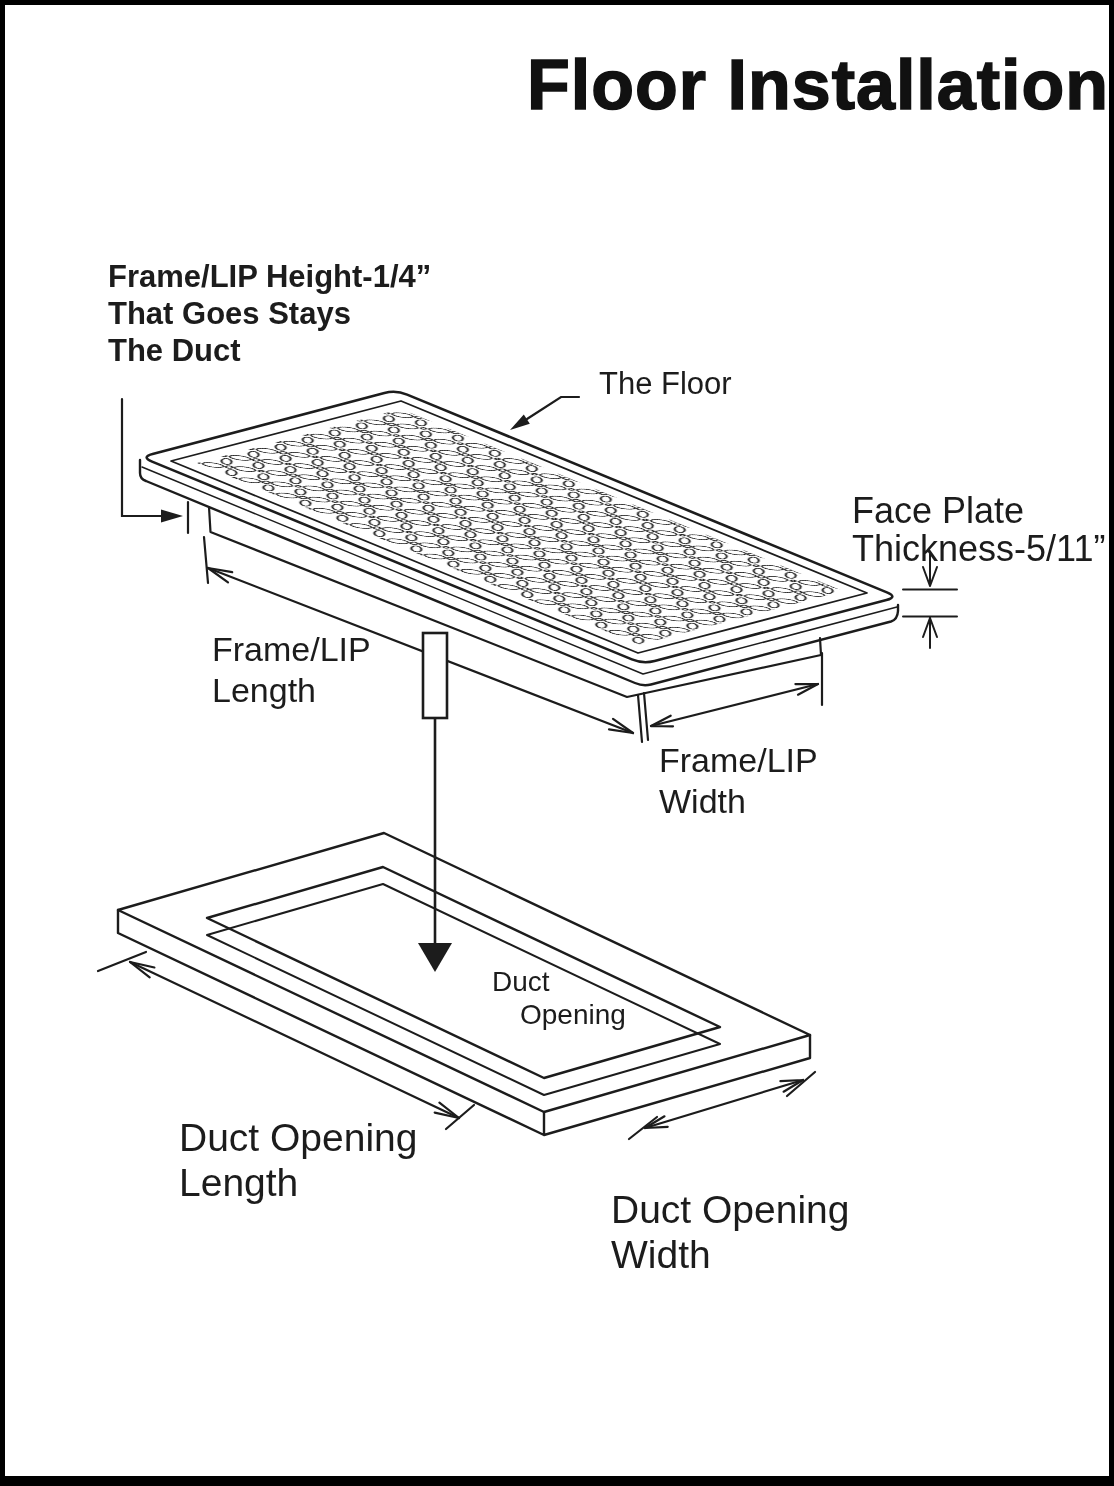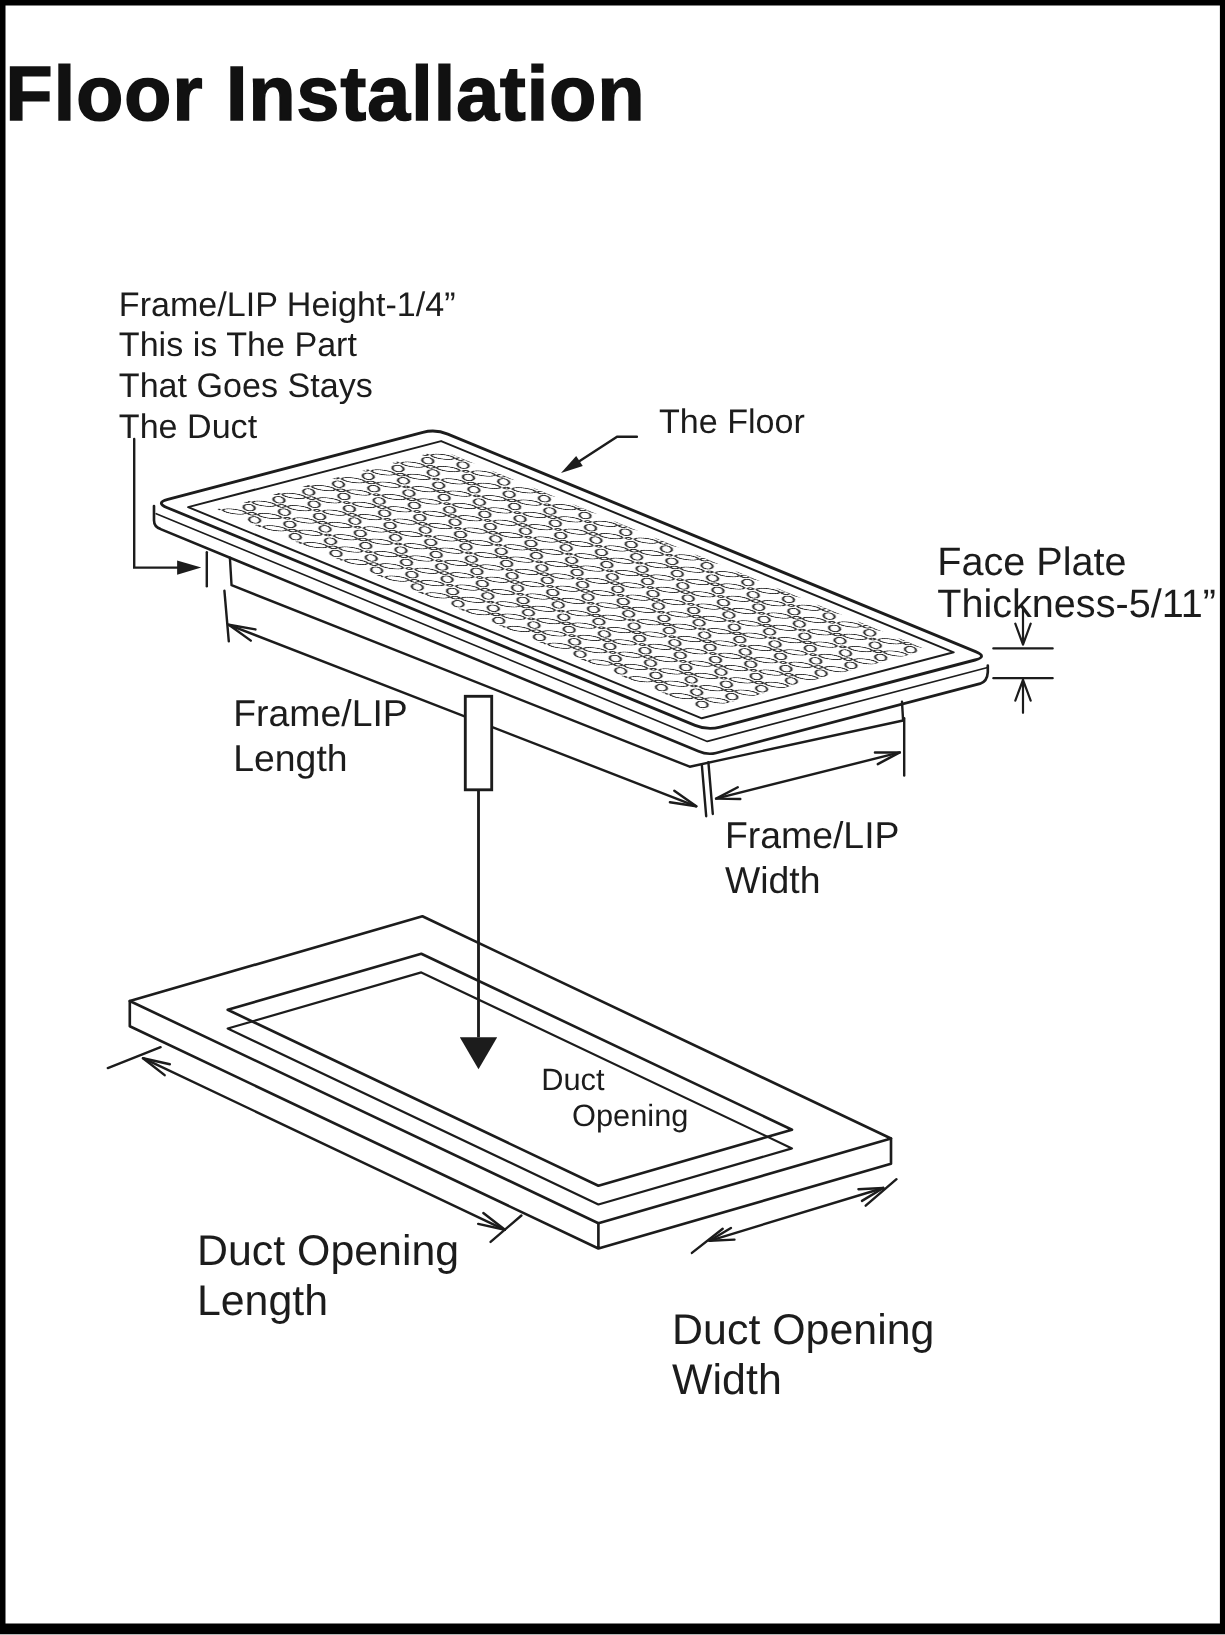--- a/index.html
+++ b/index.html
@@ -9,28 +9,28 @@
     background:#fff;
     border:5px solid #000;
     border-bottom-width:10px;
     box-sizing:border-box;
     overflow:hidden;
     font-family:"Liberation Sans", sans-serif;
   }
   svg.draw{position:absolute;left:0;top:0;width:1114px;height:1486px;}
   .title{
     position:absolute;left:0;top:40px;width:100%;
-    text-align:left;
+    text-align:right;
     font-size:70px;font-weight:700;letter-spacing:1px;
     color:#111;
     -webkit-text-stroke:1.5px #111;
   }
   .lbl{position:absolute;color:#1c1c1c;}
   .lbl div{white-space:nowrap;}
-  .lbl-height{left:103px;top:253px;font-size:31px;line-height:37px;}
+  .lbl-height{left:103px;top:253px;font-size:31px;line-height:37px;font-weight:bold;}
   .lbl-faceplate{left:594px;top:359px;font-size:31px;line-height:39px;}
   .lbl-thickness{left:847px;top:487px;font-size:36px;line-height:38px;}
   .lbl-liplength{left:207px;top:624px;font-size:34px;line-height:41px;}
   .lbl-lipwidth{left:654px;top:735px;font-size:34px;line-height:41px;}
   .lbl-ductopen{left:487px;top:960px;font-size:28px;line-height:33px;}
   .lbl-ductopen .indent{margin-left:28px;text-align:center;}
   .lbl-ductlength{left:174px;top:1110px;font-size:39px;line-height:45px;}
   .lbl-ductwidth{left:606px;top:1182px;font-size:39px;line-height:45px;}
 </style>
 </head>
@@ -135,21 +135,20 @@
       <line x1="640" y1="1123" x2="798" y2="1075"></line>
       <path d="M 640 1123 L 662.7 1121.9 M 640 1123 L 659.5 1111.3"></path>
       <path d="M 798 1075 L 778.6 1086.7 M 798 1075 L 775.4 1076.1"></path>
       <line x1="624" y1="1134" x2="652" y2="1112"></line>
       <line x1="782" y1="1091" x2="810" y2="1067"></line>
     </g>
   </svg>
 
   <div class="lbl lbl-height">
     <div>Frame/LIP Height-1/4”</div>
-    <div>This is The Part</div>
     <div>That Goes Stays</div>
     <div>The Duct</div>
   </div>
 
   <div class="lbl lbl-faceplate">
     <div>The Floor</div>
   </div>
 
   <div class="lbl lbl-thickness">
     <div>Face Plate</div>

